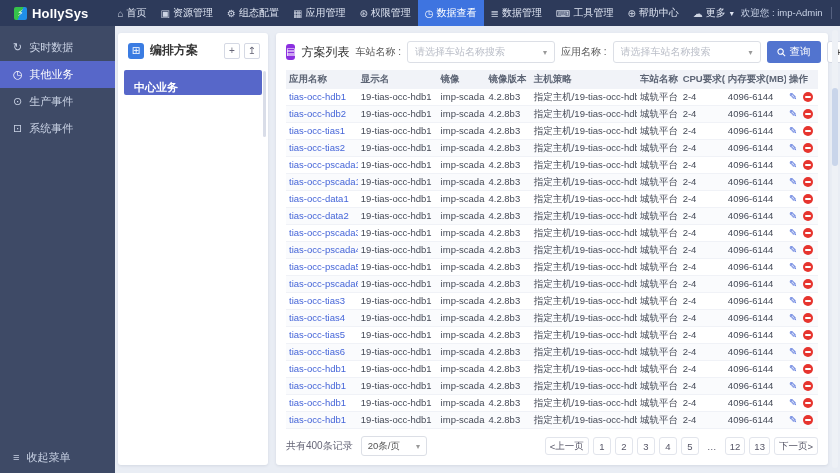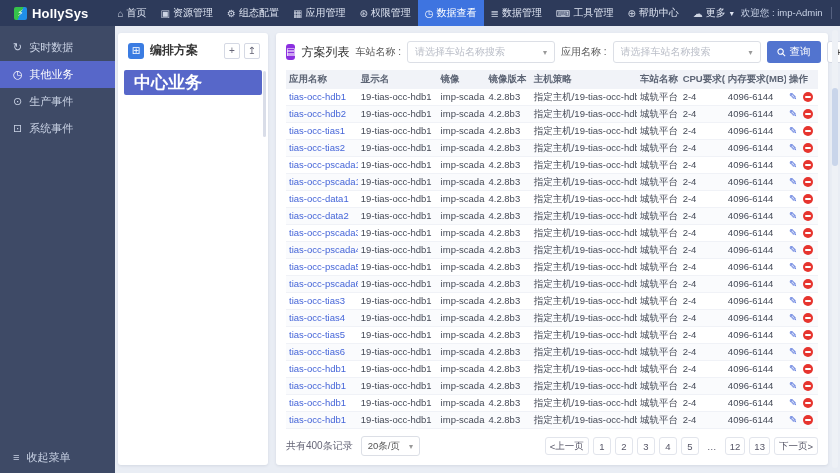--- a/index.html
+++ b/index.html
@@ -35,21 +35,21 @@
   
   .plan-panel { width:150px; flex:0 0 auto; background:#fff; border-radius:3px; box-shadow:0 1px 3px rgba(30,40,80,.10);
     display:flex; flex-direction:column; position:relative; }
   .plan-header { display:flex; align-items:center; gap:6px; padding:9px 8px 9px 10px; }
   .plan-hicon { width:16px; height:16px; background:#3b7ce2; border-radius:3px; color:#fff; font-size:10px; line-height:16px; text-align:center; }
   .plan-title { font-size:12px; font-weight:bold; color:#333; }
   .plan-hbtns { margin-left:auto; display:flex; gap:4px; }
   .mini-btn { width:16px; height:16px; border:1px solid #d5d9e4; border-radius:2px; background:#fff; color:#667;
     font-size:10px; line-height:14px; text-align:center; cursor:pointer; }
   .plan-items { padding:2px 6px; }
-  .plan-item { height:25px; display:flex; align-items:center; padding:0 10px; font-size:17px; color:#445; border-radius:2px; margin-bottom:7px; cursor:pointer; }
+  .plan-item { height:25px; display:flex; align-items:flex-end; padding:0 10px; font-size:11px; color:#445; border-radius:2px; margin-bottom:7px; cursor:pointer; }
   .plan-item.active { background:#5767c9; color:#fff; font-weight:bold; }
   .plan-scroll { position:absolute; right:2px; top:38px; width:3px; height:66px; background:#d9dde8; border-radius:2px; }
 
   
   .main-card { flex:1; min-width:0; background:#fff; border-radius:3px; box-shadow:0 1px 3px rgba(30,40,80,.10); display:flex; flex-direction:column; }
   .main-header { display:flex; align-items:center; gap:6px; padding:8px 10px 7px; }
   .main-hicon { width:16px; height:16px; background:#8b2fe0; border-radius:3px; color:#fff; font-size:10px; line-height:16px; text-align:center; }
   .main-title { font-size:12px; font-weight:normal; color:#333; white-space:nowrap; }
   .filters { margin-left:auto; display:flex; align-items:center; gap:6px; }
   .f-label { font-size:10px; color:#555; white-space:nowrap; }
@@ -73,21 +73,21 @@
   tbody tr:nth-child(even) { background:#fafbfd; }
   .lnk { color:#4565d8; text-decoration:none; cursor:pointer; }
   .ops-cell { display:flex; align-items:center; gap:6px; height:16px; }
   .edit-ic { color:#4565d8; font-size:10px; cursor:pointer; }
   .stop-ic { width:10px; height:10px; background:#e6342e; border-radius:50%; position:relative; cursor:pointer; display:inline-block; }
   .stop-ic::after { content:""; position:absolute; left:2px; right:2px; top:4px; height:2px; background:#fff; border-radius:1px; }
 
   
   .card-footer { display:flex; align-items:center; gap:8px; padding:7px 10px 9px; }
   .total-text { font-size:10px; color:#667; white-space:nowrap; }
-  .pagesize-box { height:20px; border:1px solid #dcdfe6; border-radius:3px; display:flex; align-items:center; gap:9px;
+  .pagesize-box { height:20px; border:1px solid #dcdfe6; border-radius:3px; display:flex; align-items:center; gap:16px;
     padding:0 6px; font-size:9.5px; color:#555; cursor:pointer; }
   .pagination { margin-left:auto; display:flex; align-items:center; gap:4px; }
   .page-btn { min-width:18px; height:18px; border:1px solid #e2e5ec; background:#fff; border-radius:3px;
     display:flex; align-items:center; justify-content:center; padding:0 4px; font-size:9.5px; color:#556; cursor:pointer; white-space:nowrap; }
   .page-btn.dots { border:none; cursor:default; }
 
   
   .vscroll { position:absolute; right:2px; top:30px; width:6px; height:438px; background:#eef1f6; border-radius:3px; }
   .vthumb { position:absolute; left:0; top:58px; width:6px; height:78px; background:#c9d5ea; border-radius:3px; cursor:grab; }
 

